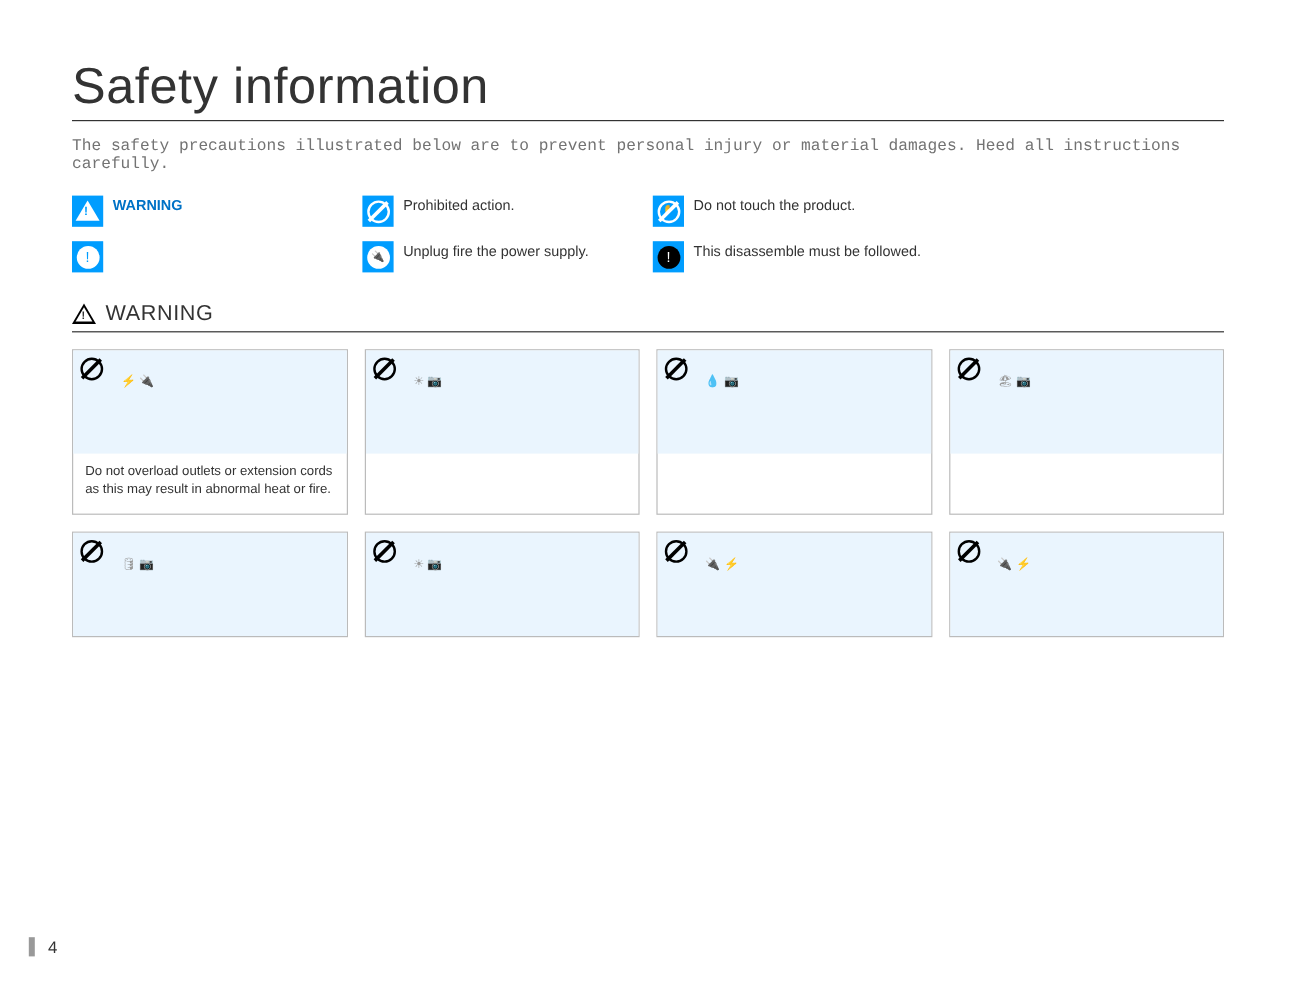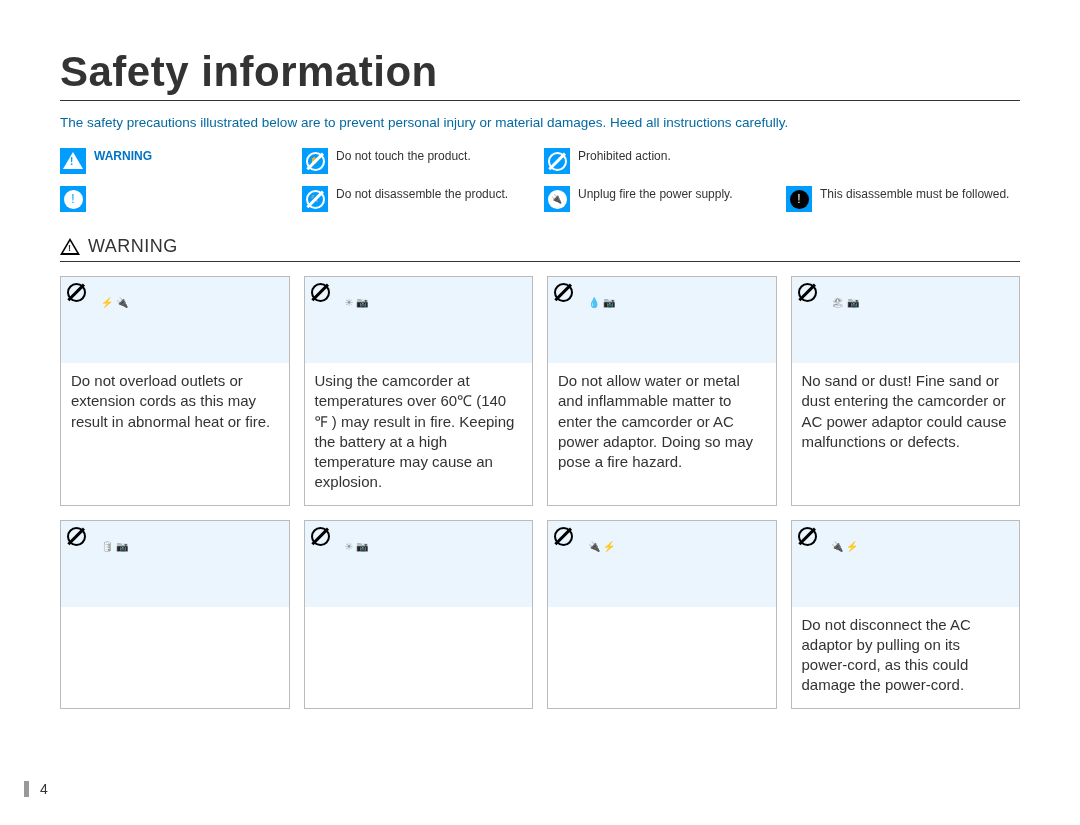--- a/index.html
+++ b/index.html
@@ -7,31 +7,32 @@
     font-family: Arial, Helvetica, sans-serif;
     width: 1080px;
     height: 825px;
     background: #fff;
     color: #333;
     padding: 48px 60px 0 60px;
     position: relative;
   }
   .page-title {
     font-size: 42px;
-    font-weight: 700;
+    font-weight: 400;
     color: #333;
     border-bottom: 1px solid #333;
     padding-bottom: 4px;
     margin-bottom: 14px;
     letter-spacing: 0.5px;
   }
   .intro {
     font-size: 13.5px;
-    color: #0369a1;
+    color: #737373;
     margin-bottom: 18px;
+    font-family: Liberation Mono, monospace;
   }
   .legend {
     display: grid;
     grid-template-columns: 1fr 1fr 1fr 1fr;
     row-gap: 12px;
     column-gap: 8px;
     margin-bottom: 24px;
   }
   .legend-item {
     display: flex;
@@ -150,21 +151,21 @@
   .card-prohibit::after {
     content: "";
     position: absolute;
     width: 22px; height: 2.5px;
     background: #000;
     top: 6px; left: -4px;
     transform: rotate(-45deg);
   }
   .card-text {
     padding: 8px 10px 12px 10px;
-    font-size: 15px;
+    font-size: 11px;
     line-height: 1.35;
     color: #333;
   }
   .page-num {
     position: absolute;
     bottom: 28px;
     left: 40px;
     font-size: 14px;
   }
   .edge {
@@ -195,50 +196,42 @@
     <div class="icon-box">
         <div class="tri"></div>
       </div>
     <div class="txt">
       <div class="legend-title">WARNING</div>
     </div>
   </div>
 
   <div class="legend-item">
     <div class="icon-box">
+        <div class="prohibit"></div>
+      </div>
+    <div class="txt">Prohibited action.</div>
+  </div>
+
+  <div class="legend-item">
+    <div class="icon-box">
         <div class="prohibit">
           <span class="prohibit-mini">✋</span>
         </div>
       </div>
     <div class="txt">Do not touch the product.</div>
   </div>
 
-  <div class="legend-item">
-    <div class="icon-box">
-        <div class="prohibit"></div>
-      </div>
-    <div class="txt">Prohibited action.</div>
-  </div>
-
   <div class="legend-item hide4"></div>
 
   <div class="legend-item">
     <div class="icon-box">
         <div class="circ">!</div>
       </div>
   </div>
 
-  <div class="legend-item">
-    <div class="icon-box">
-        <div class="prohibit">
-          <span class="prohibit-mini">🔧</span>
-        </div>
-      </div>
-    <div class="txt">Do not disassemble the product.</div>
-  </div>
 
   <div class="legend-item">
     <div class="icon-box">
         <div class="circ" style="font-size:9px;">🔌</div>
       </div>
     <div class="txt">Unplug fire the power supply.</div>
   </div>
 
   <div class="legend-item">
     <div class="icon-box">
@@ -262,35 +255,32 @@
         <div class="card-prohibit"></div>
         <div class="doodle">⚡ 🔌</div>
       </div>
     <div class="card-text">Do not overload outlets or extension cords as this may result in abnormal heat or fire.</div>
   </div>
   <div class="card">
     <div class="card-img">
         <div class="card-prohibit"></div>
         <div class="doodle">☀ 📷</div>
       </div>
-    <div class="card-text">Using the camcorder at temperatures over 60℃ (140 ℉ ) may result in fire. Keeping the battery at a high temperature may cause an explosion.</div>
   </div>
   <div class="card">
     <div class="card-img">
         <div class="card-prohibit"></div>
         <div class="doodle">💧 📷</div>
       </div>
-    <div class="card-text">Do not allow water or metal and inflammable matter to enter the camcorder or AC power adaptor. Doing so may pose a fire hazard.</div>
   </div>
   <div class="card">
     <div class="card-img">
         <div class="card-prohibit"></div>
         <div class="doodle">🏖 📷</div>
       </div>
-    <div class="card-text">No sand or dust! Fine sand or dust entering the camcorder or AC power adaptor could cause malfunctions or defects.</div>
   </div>
 </div>
 
 <div class="card-grid">
   <div class="card">
     <div class="card-img">
         <div class="card-prohibit"></div>
         <div class="doodle">🛢 📷</div>
       </div>
   </div>
@@ -304,18 +294,17 @@
     <div class="card-img">
         <div class="card-prohibit"></div>
         <div class="doodle">🔌 ⚡</div>
       </div>
   </div>
   <div class="card">
     <div class="card-img">
         <div class="card-prohibit"></div>
         <div class="doodle">🔌 ⚡</div>
       </div>
-    <div class="card-text">Do not disconnect the AC adaptor by pulling on its power-cord, as this could damage the power-cord.</div>
   </div>
 </div>
 
 <div class="edge"></div>
 <div class="page-num">4</div>
 
 </body></html>

